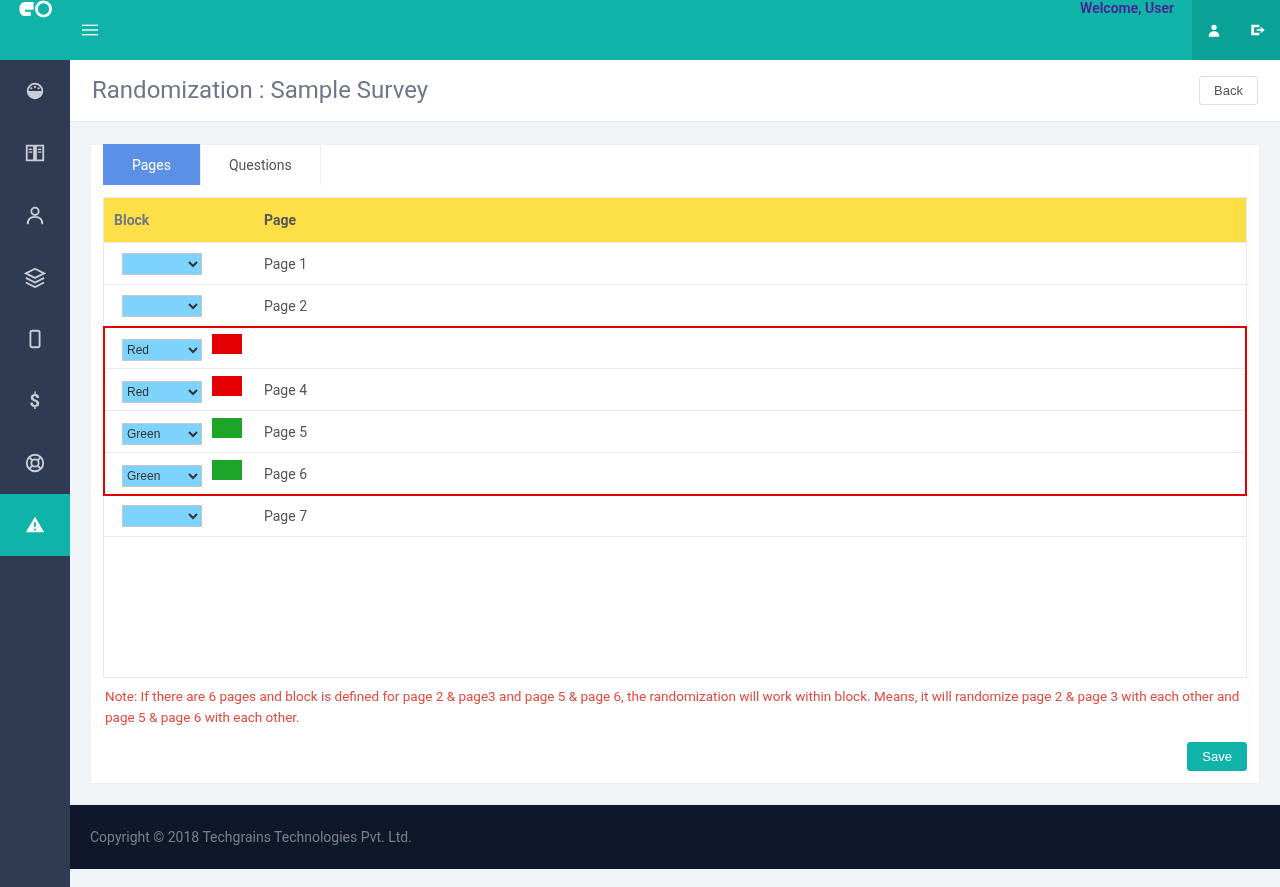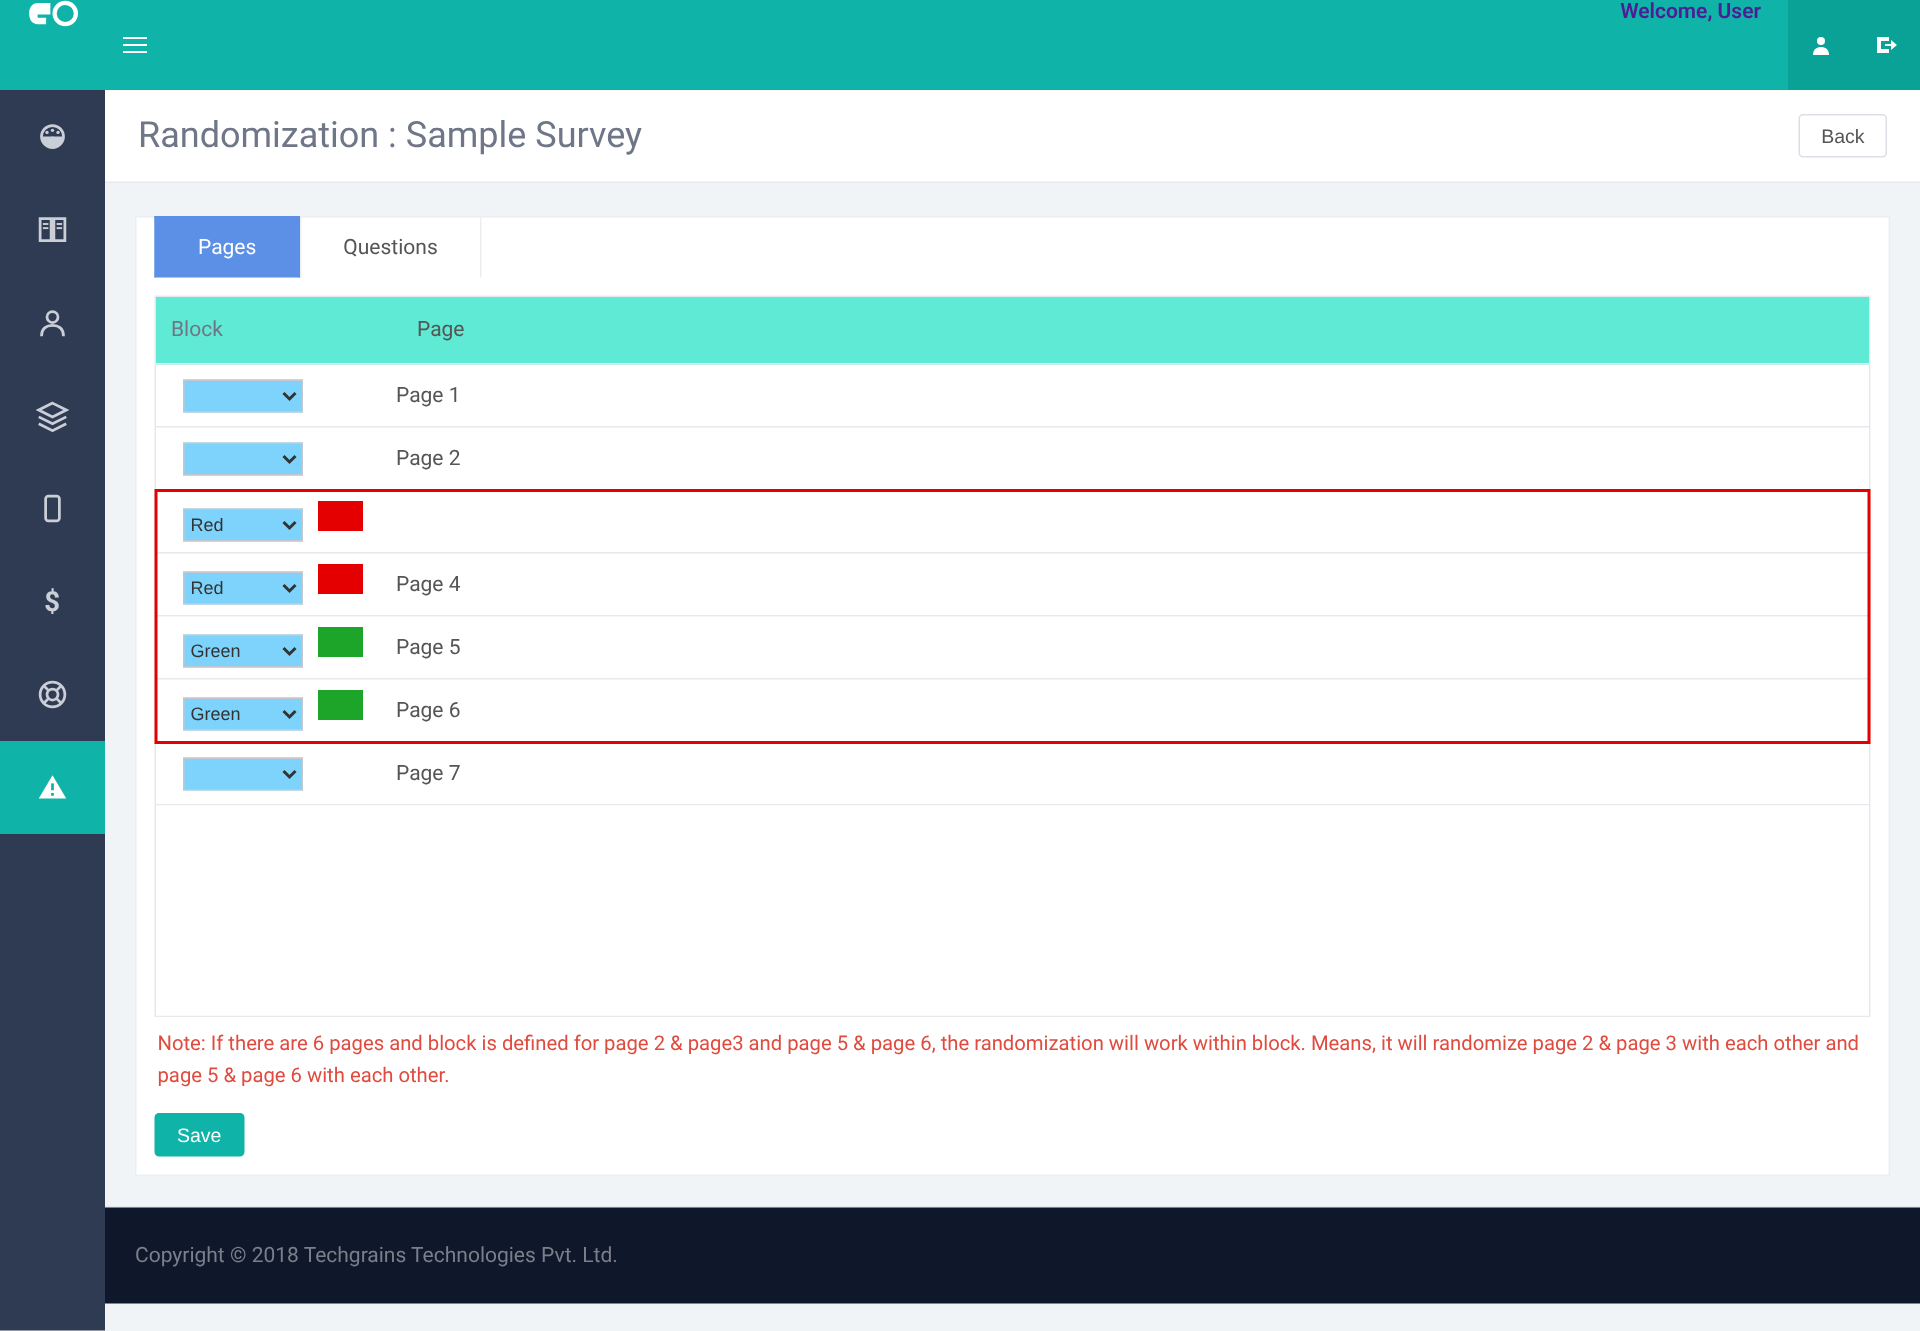--- a/index.html
+++ b/index.html
@@ -137,21 +137,21 @@
   .grid-wrap {
     border: 1px solid #e6e9ed;
     background: #fff;
     margin-top: 12px;
   }
   .grid-head, .grid-row {
     display: flex;
     border-bottom: 1px solid #e6e9ed;
     align-items: center;
   }
-  .grid-head { background: #5eead4; font-weight: 400; color: #6e7687; gap: 14px; }
+  .grid-head { background: #fde047; font-weight: 700; color: #6e7687; }
   .grid-head .cell { padding: 14px 10px; }
   .cell.block { width: 150px; padding-left: 10px; }
   .cell.page  { flex: 1; padding: 10px 10px; color: #555; }
   .grid-row { min-height: 42px; }
   .grid-row select {
     width: 80px;
     margin-left: 8px;
     height: 22px;
     border: 1px solid #c5c7ce;
     background: #7dd3fc;
@@ -178,21 +178,21 @@
   }
 
   .note-text {
     color: #e04b3f;
     font-size: 13.5px;
     line-height: 1.55;
     margin: 8px 2px 0 2px;
   }
   .action-row {
     display: flex;
-    justify-content: flex-start;
+    justify-content: flex-end;
     margin-top: 14px;
   }
 
   .footer {
     padding: 24px 20px;
     color: #7a7f8a;
     font-size: 14px;
     border-top: 1px solid #e6e9ed;
     background: #0f172a;
   }

